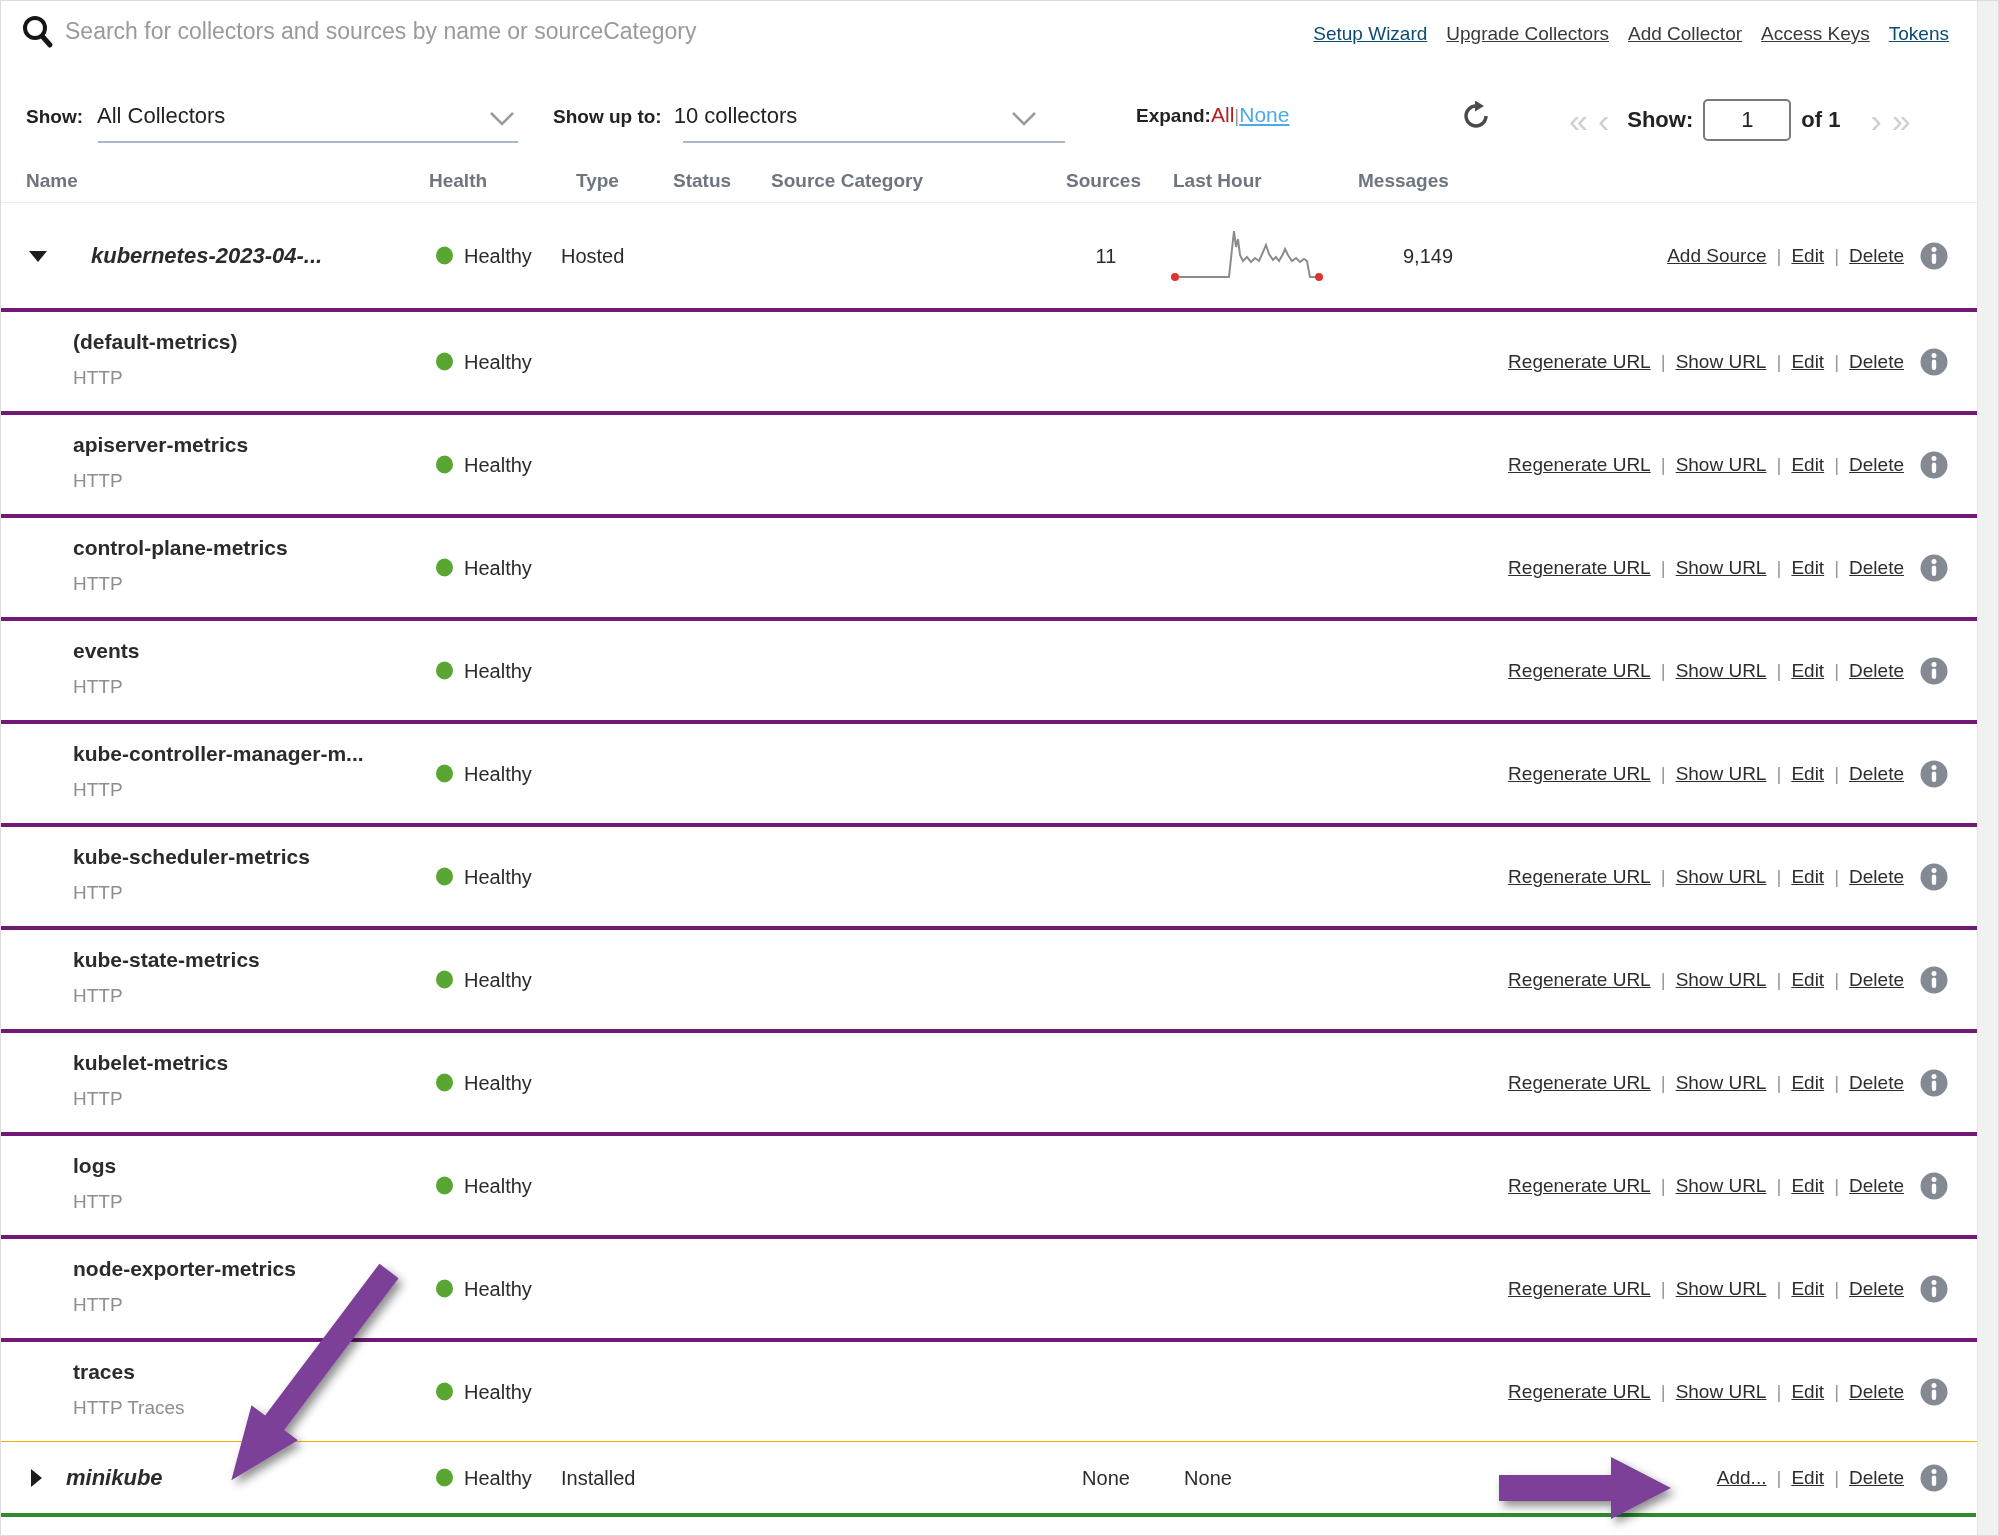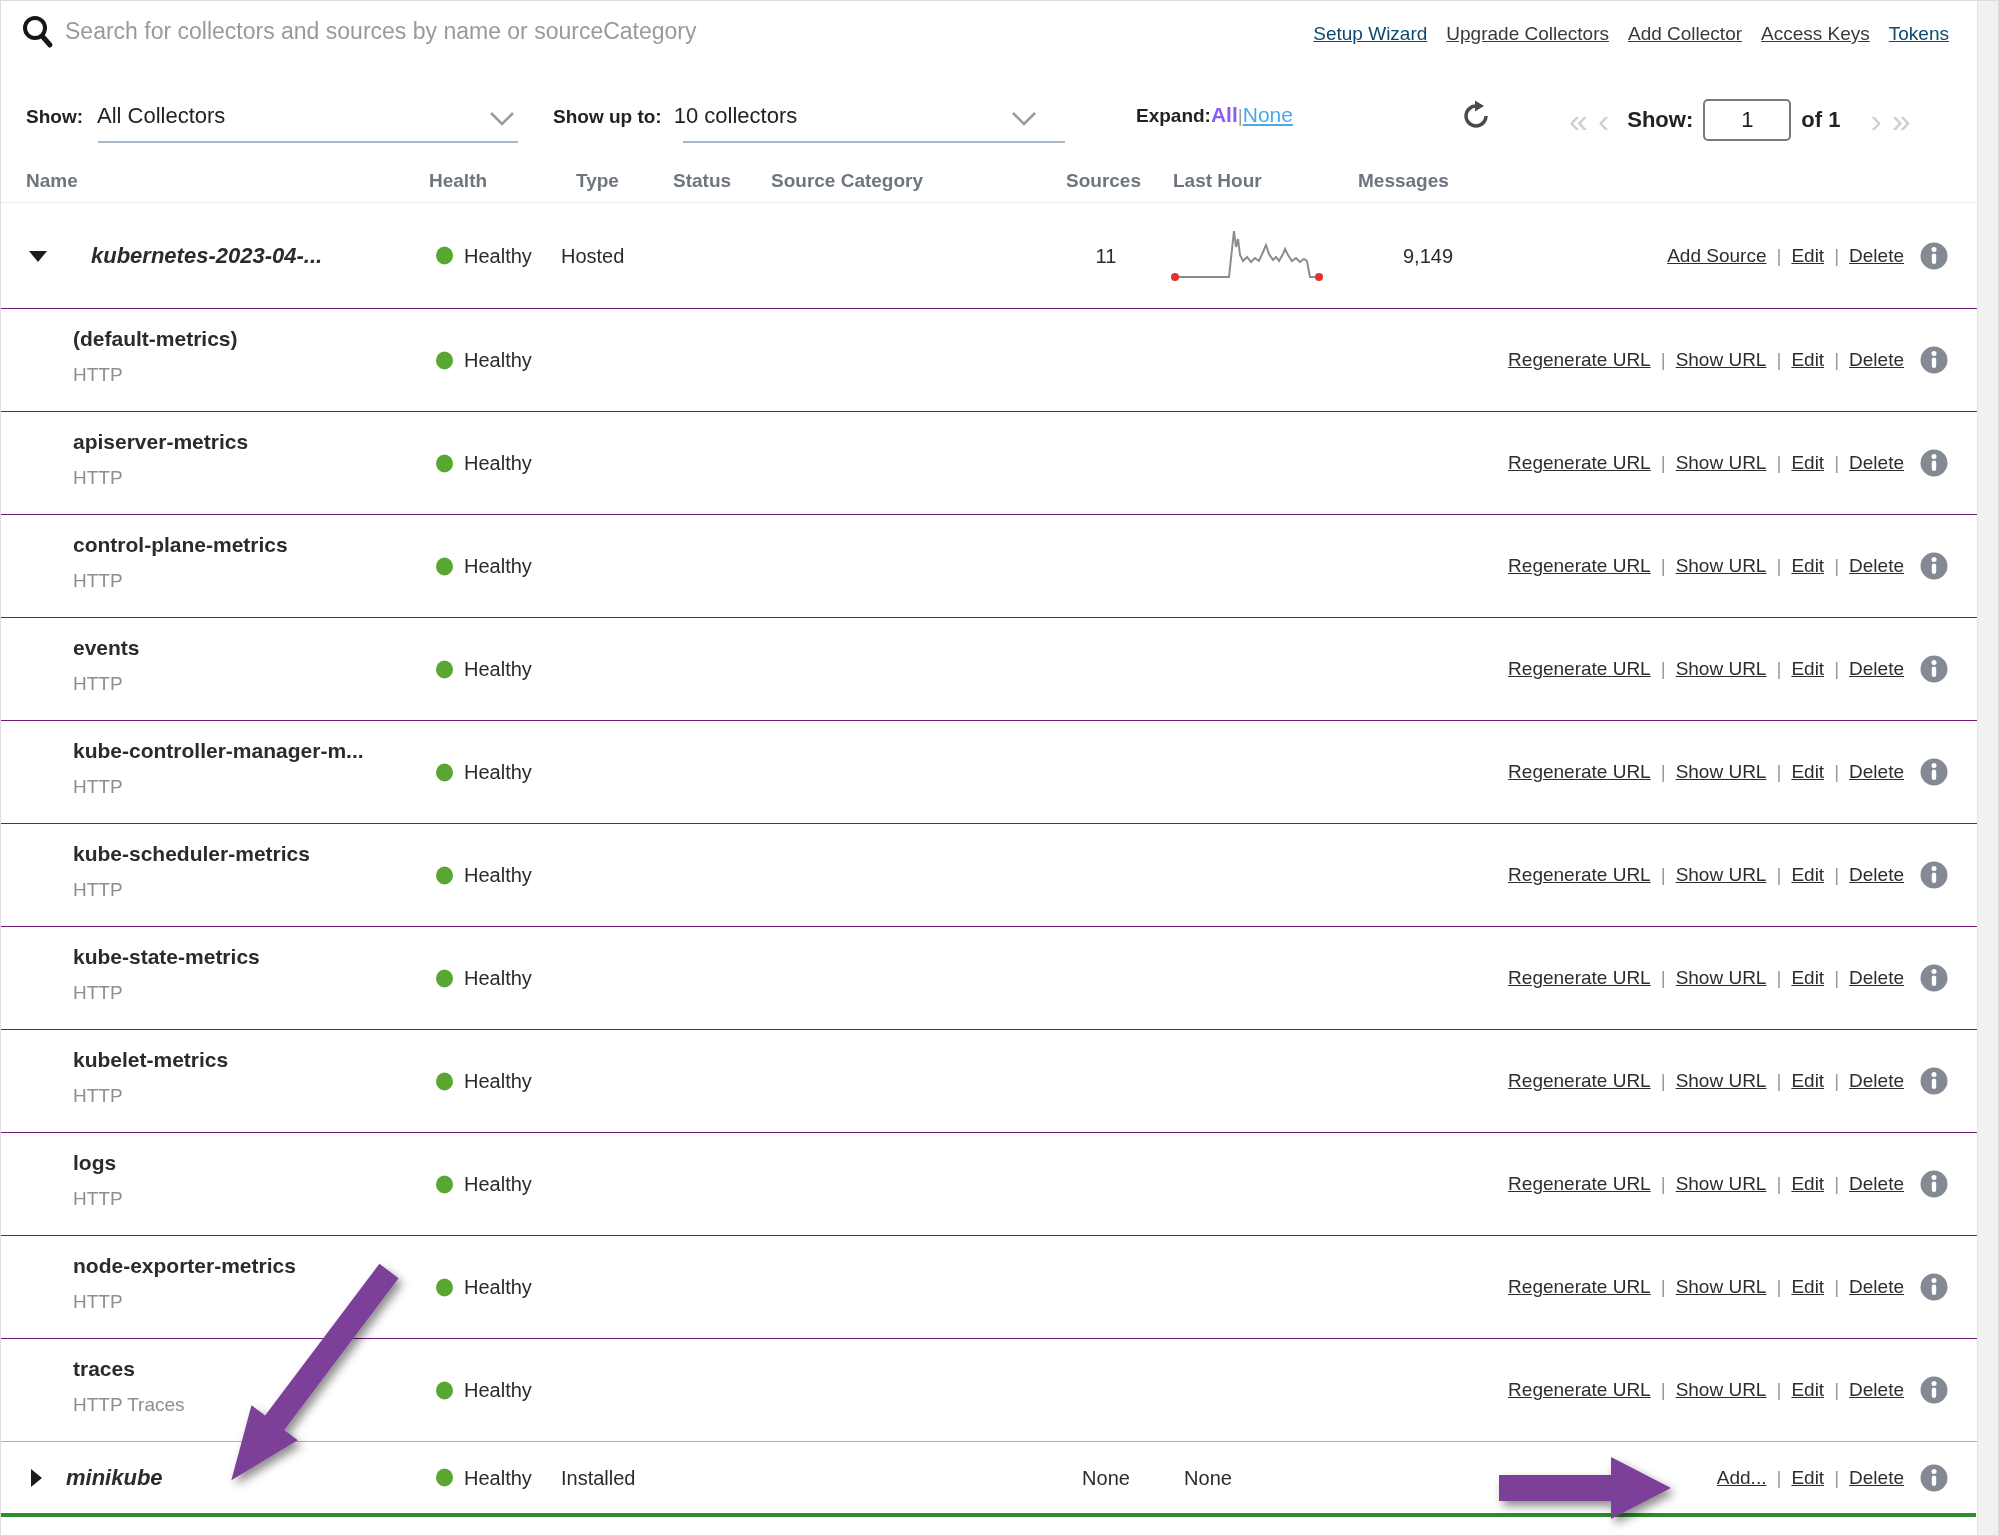--- a/index.html
+++ b/index.html
@@ -19,36 +19,36 @@
 
   
   .toolbar { position:relative; height:92px; font-size:19px; color:#222; }
   .tb-label { font-weight:bold; color:#222; }
   .tb-value { font-size:22px; color:#222; }
   .dd-underline { position:absolute; height:2px; background:#a9b8c6; top:78px; }
   .show-group { position:absolute; left:25px; top:40px; display:flex; gap:14px; align-items:baseline; }
   .chev { position:absolute; top:48px; }
   .upto-group { position:absolute; left:552px; top:40px; display:flex; gap:12px; align-items:baseline; }
   .expand-group { position:absolute; left:1135px; top:40px; display:flex; align-items:baseline; }
-  .expand-all { font-weight:bold; color:#8b5cf6; cursor:pointer; }
+  .expand-all { font-weight:normal; color:#b91c1c; cursor:pointer; }
   .expand-none { color:#4aa9e6; text-decoration:underline; cursor:pointer; }
   .pipe { color:#9a9a9a; }
   .refresh { position:absolute; left:1460px; top:38px; cursor:pointer; }
   .pager { position:absolute; left:1568px; top:36px; display:flex; align-items:center; gap:10px; }
   .pg-arrow { font-size:34px; color:#cfcfcf; line-height:30px; cursor:default; }
   .pg-label { font-size:22px; font-weight:bold; color:#222; margin-left:8px; }
   .pg-input { width:88px; height:42px; border:2px solid #7a7a7a; border-radius:5px; text-align:center;
               font-size:22px; color:#222; font-family:"Liberation Sans",sans-serif; }
   .pg-of { font-size:22px; font-weight:bold; color:#222; }
 
   
   .thead { position:relative; height:48px; border-bottom:1px solid #ececec; font-size:19px; font-weight:bold; color:#6d7680; }
   .thead span { position:absolute; bottom:10px; white-space:nowrap; }
   .row { position:relative; }
-  .srow { position:relative; height:103px; border-top:1px solid #701a75; }
+  .srow { position:relative; height:103px; border-top:4px solid #701a75; }
   .collector1 { height:105px; }
   .collector2 { height:72px; border-top:1px solid #eab308; }
 
   .tri-down { position:absolute; left:28px; top:50%; margin-top:-5px; width:0; height:0;
               border-left:9px solid transparent; border-right:9px solid transparent; border-top:11px solid #1d1d1d; cursor:pointer; }
   .tri-right { position:absolute; left:30px; top:50%; margin-top:-9px; width:0; height:0;
                border-top:9px solid transparent; border-bottom:9px solid transparent; border-left:11px solid #1d1d1d; cursor:pointer; }
   .coll-name { position:absolute; left:90px; top:50%; transform:translateY(-50%); font-size:22px; font-weight:bold; color:#2b2b2b; white-space:nowrap;font-style:italic; }
   .coll2-name { left:65px; }
   .s-name { position:absolute; left:72px; top:18px; }

